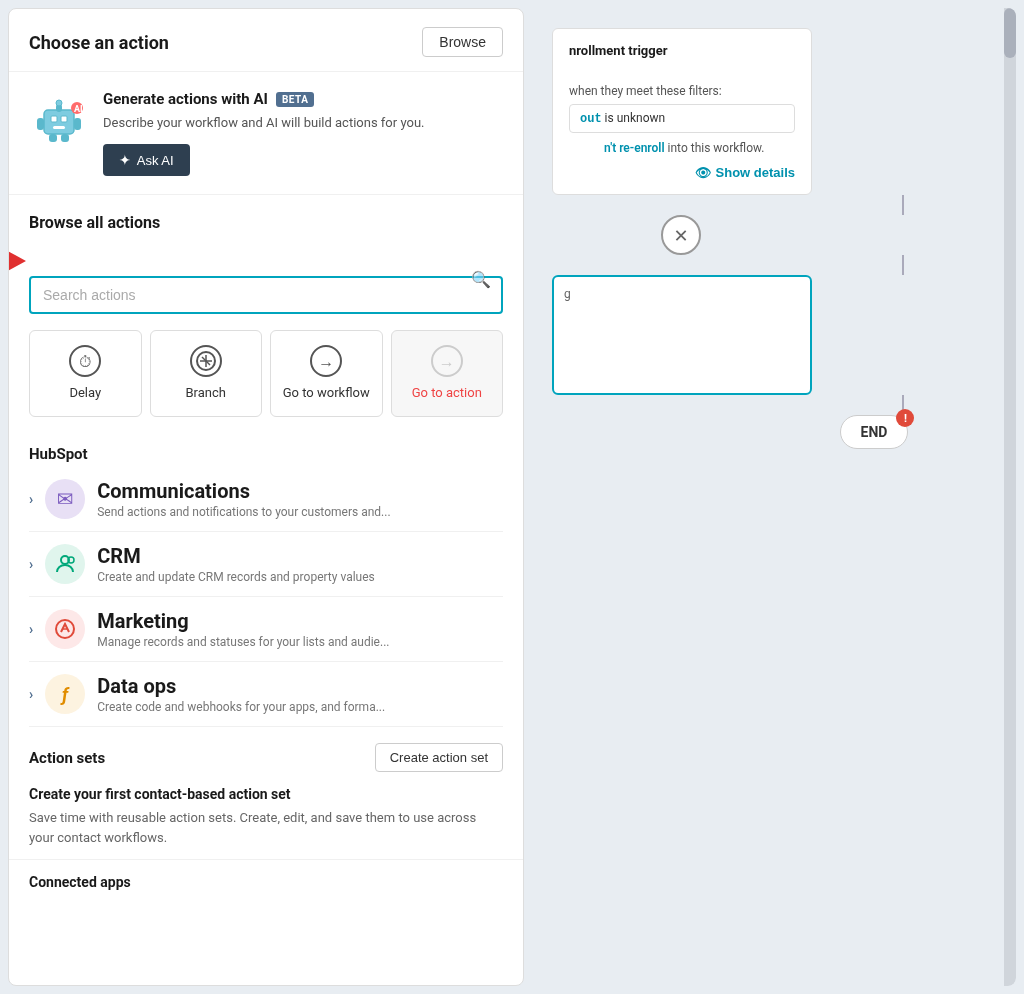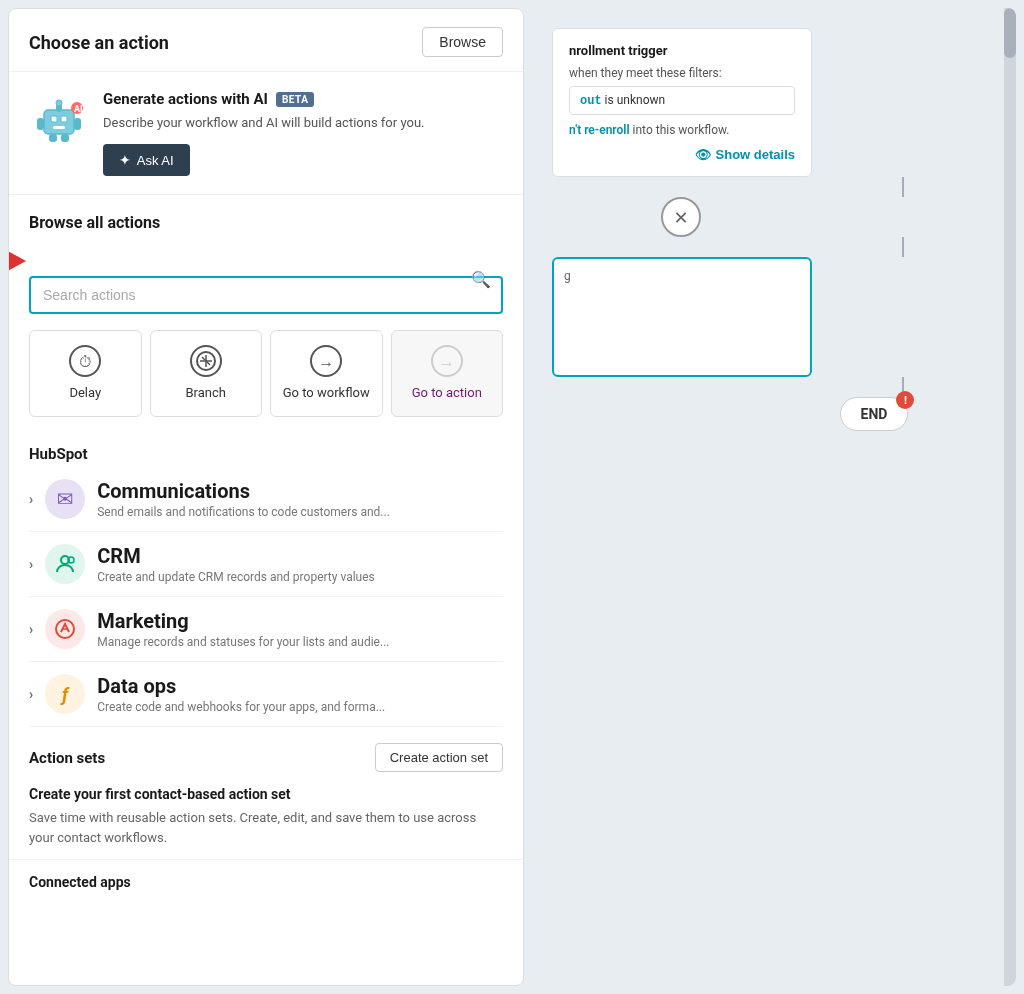--- a/index.html
+++ b/index.html
@@ -203,21 +203,21 @@
     }
 
     .action-card-label {
       font-size: 13px;
       color: #333;
       text-align: center;
       line-height: 1.3;
     }
 
     .action-card.disabled .action-card-label {
-      color: #701a75;
+      color: #ef4444;
     }
 
     
     .hubspot-section {
       padding: 0 20px;
     }
 
     .hubspot-title {
       font-size: 15px;
       font-weight: 700;
@@ -349,21 +349,21 @@
       border-radius: 6px;
       padding: 14px 16px;
       margin-bottom: 0;
       width: 260px;
     }
 
     .trigger-title {
       font-size: 13px;
       font-weight: 700;
       color: #1a1a1a;
-      margin-bottom: 8px;
+      margin-bottom: 26px;
     }
 
     .filter-label {
       font-size: 12px;
       color: #555;
       margin-bottom: 6px;
     }
 
     .filter-badge {
       background: #fff;
@@ -572,21 +572,21 @@
   </div>
 
   <div class="hubspot-section">
     <div class="hubspot-title">HubSpot</div>
 
     <div class="category-item">
       <span class="category-chevron">›</span>
       <div class="category-icon icon-comm">✉</div>
       <div class="category-text">
         <div class="category-name">Communications</div>
-        <div class="category-desc">Send emails and notifications to code customers and...</div>
+        <div class="category-desc">Send actions and notifications to your customers and...</div>
       </div>
     </div>
 
     <div class="category-item">
       <span class="category-chevron">›</span>
       <div class="category-icon icon-crm">
         <svg width="22" height="22" viewBox="0 0 22 22">
           <circle cx="11" cy="7" r="4" fill="none" stroke="#00a87a" stroke-width="2"></circle>
           <path d="M3 19c0-4 3.5-7 8-7s8 3 8 7" fill="none" stroke="#00a87a" stroke-width="2"></path>
           <circle cx="17" cy="7" r="3" fill="none" stroke="#00a87a" stroke-width="1.5"></circle>
@@ -649,21 +649,21 @@
     <div class="trigger-card">
       <div class="trigger-title">
         <span>nrollment trigger</span>
       </div>
       <div class="filter-label">when they meet these filters:</div>
       <div class="filter-badge">
         <span style="color:#0091ae;font-weight:600;font-family:Liberation Mono, monospace;">out</span>
         <span> is unknown</span>
       </div>
       <div class="reenroll-text">
-        <span style="color:#0091ae;font-weight:600;">n't re-enroll</span>
+        <span style="color:#0091ae;font-weight:600;margin-left:35px;">n't re-enroll</span>
         <span> into this workflow.</span>
       </div>
       <div class="show-details-row">
         <button class="show-details-btn">
           <span>👁</span>
           <span>Show details</span>
         </button>
       </div>
     </div>
 

